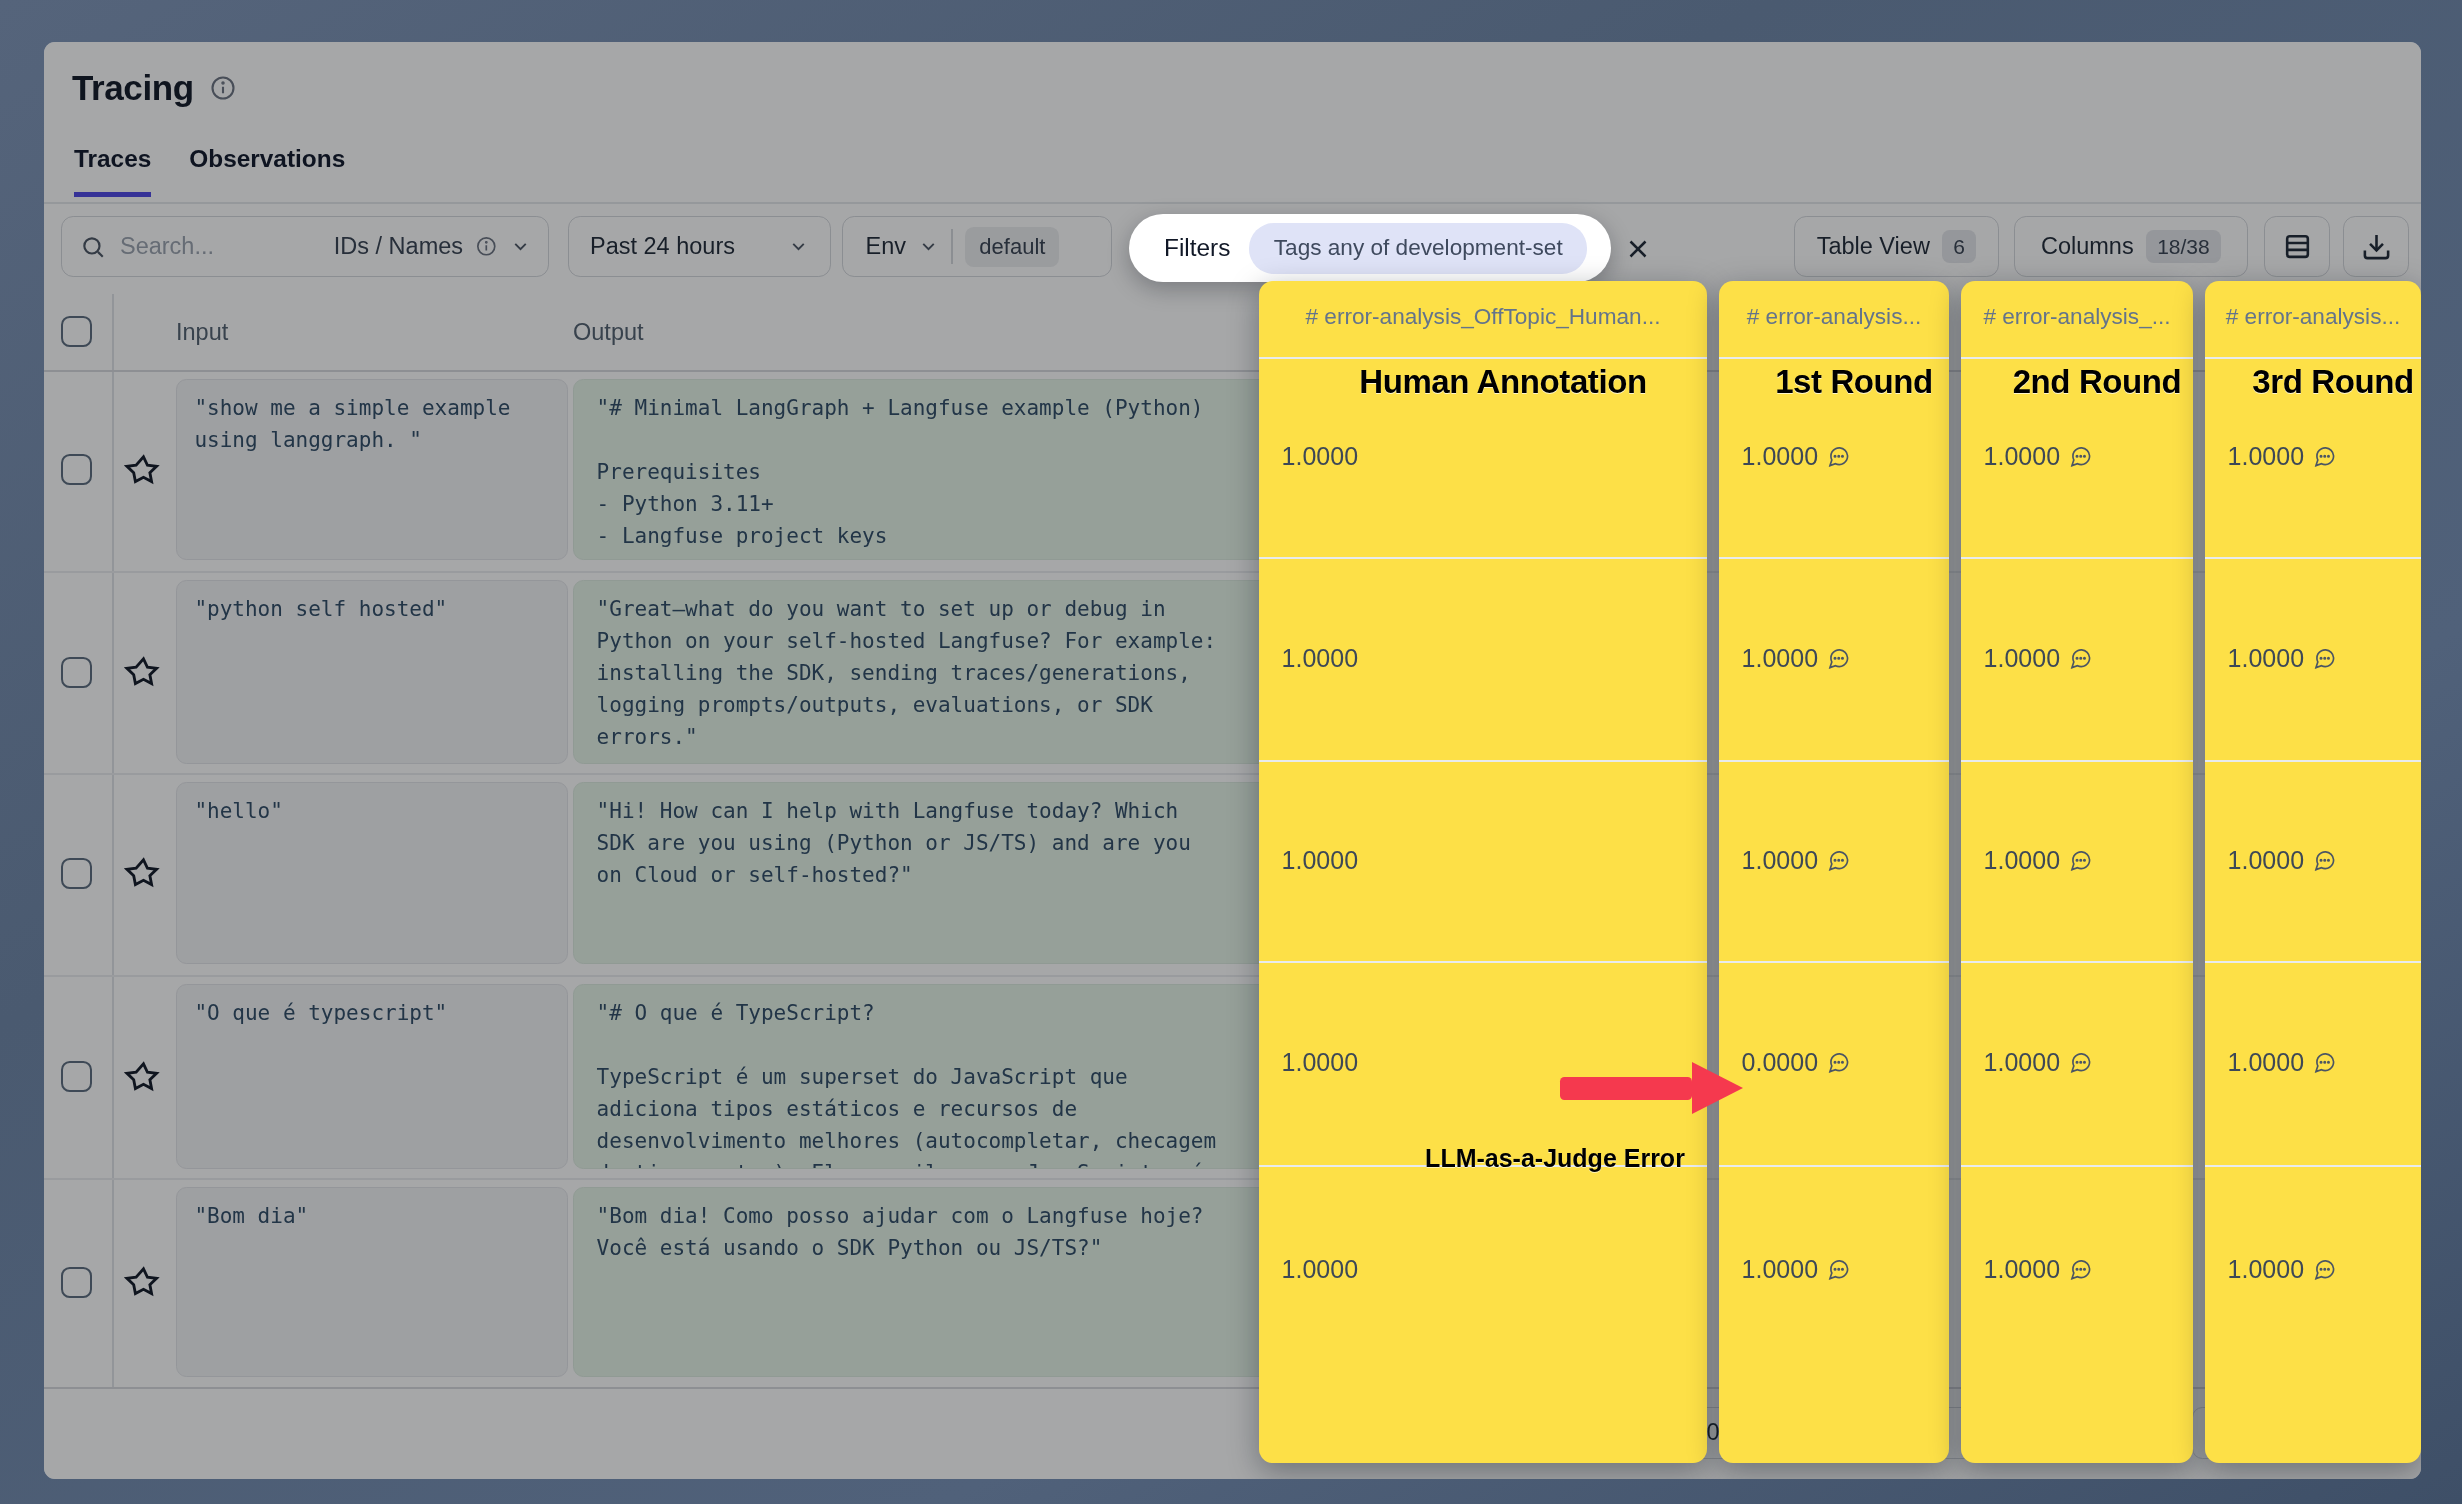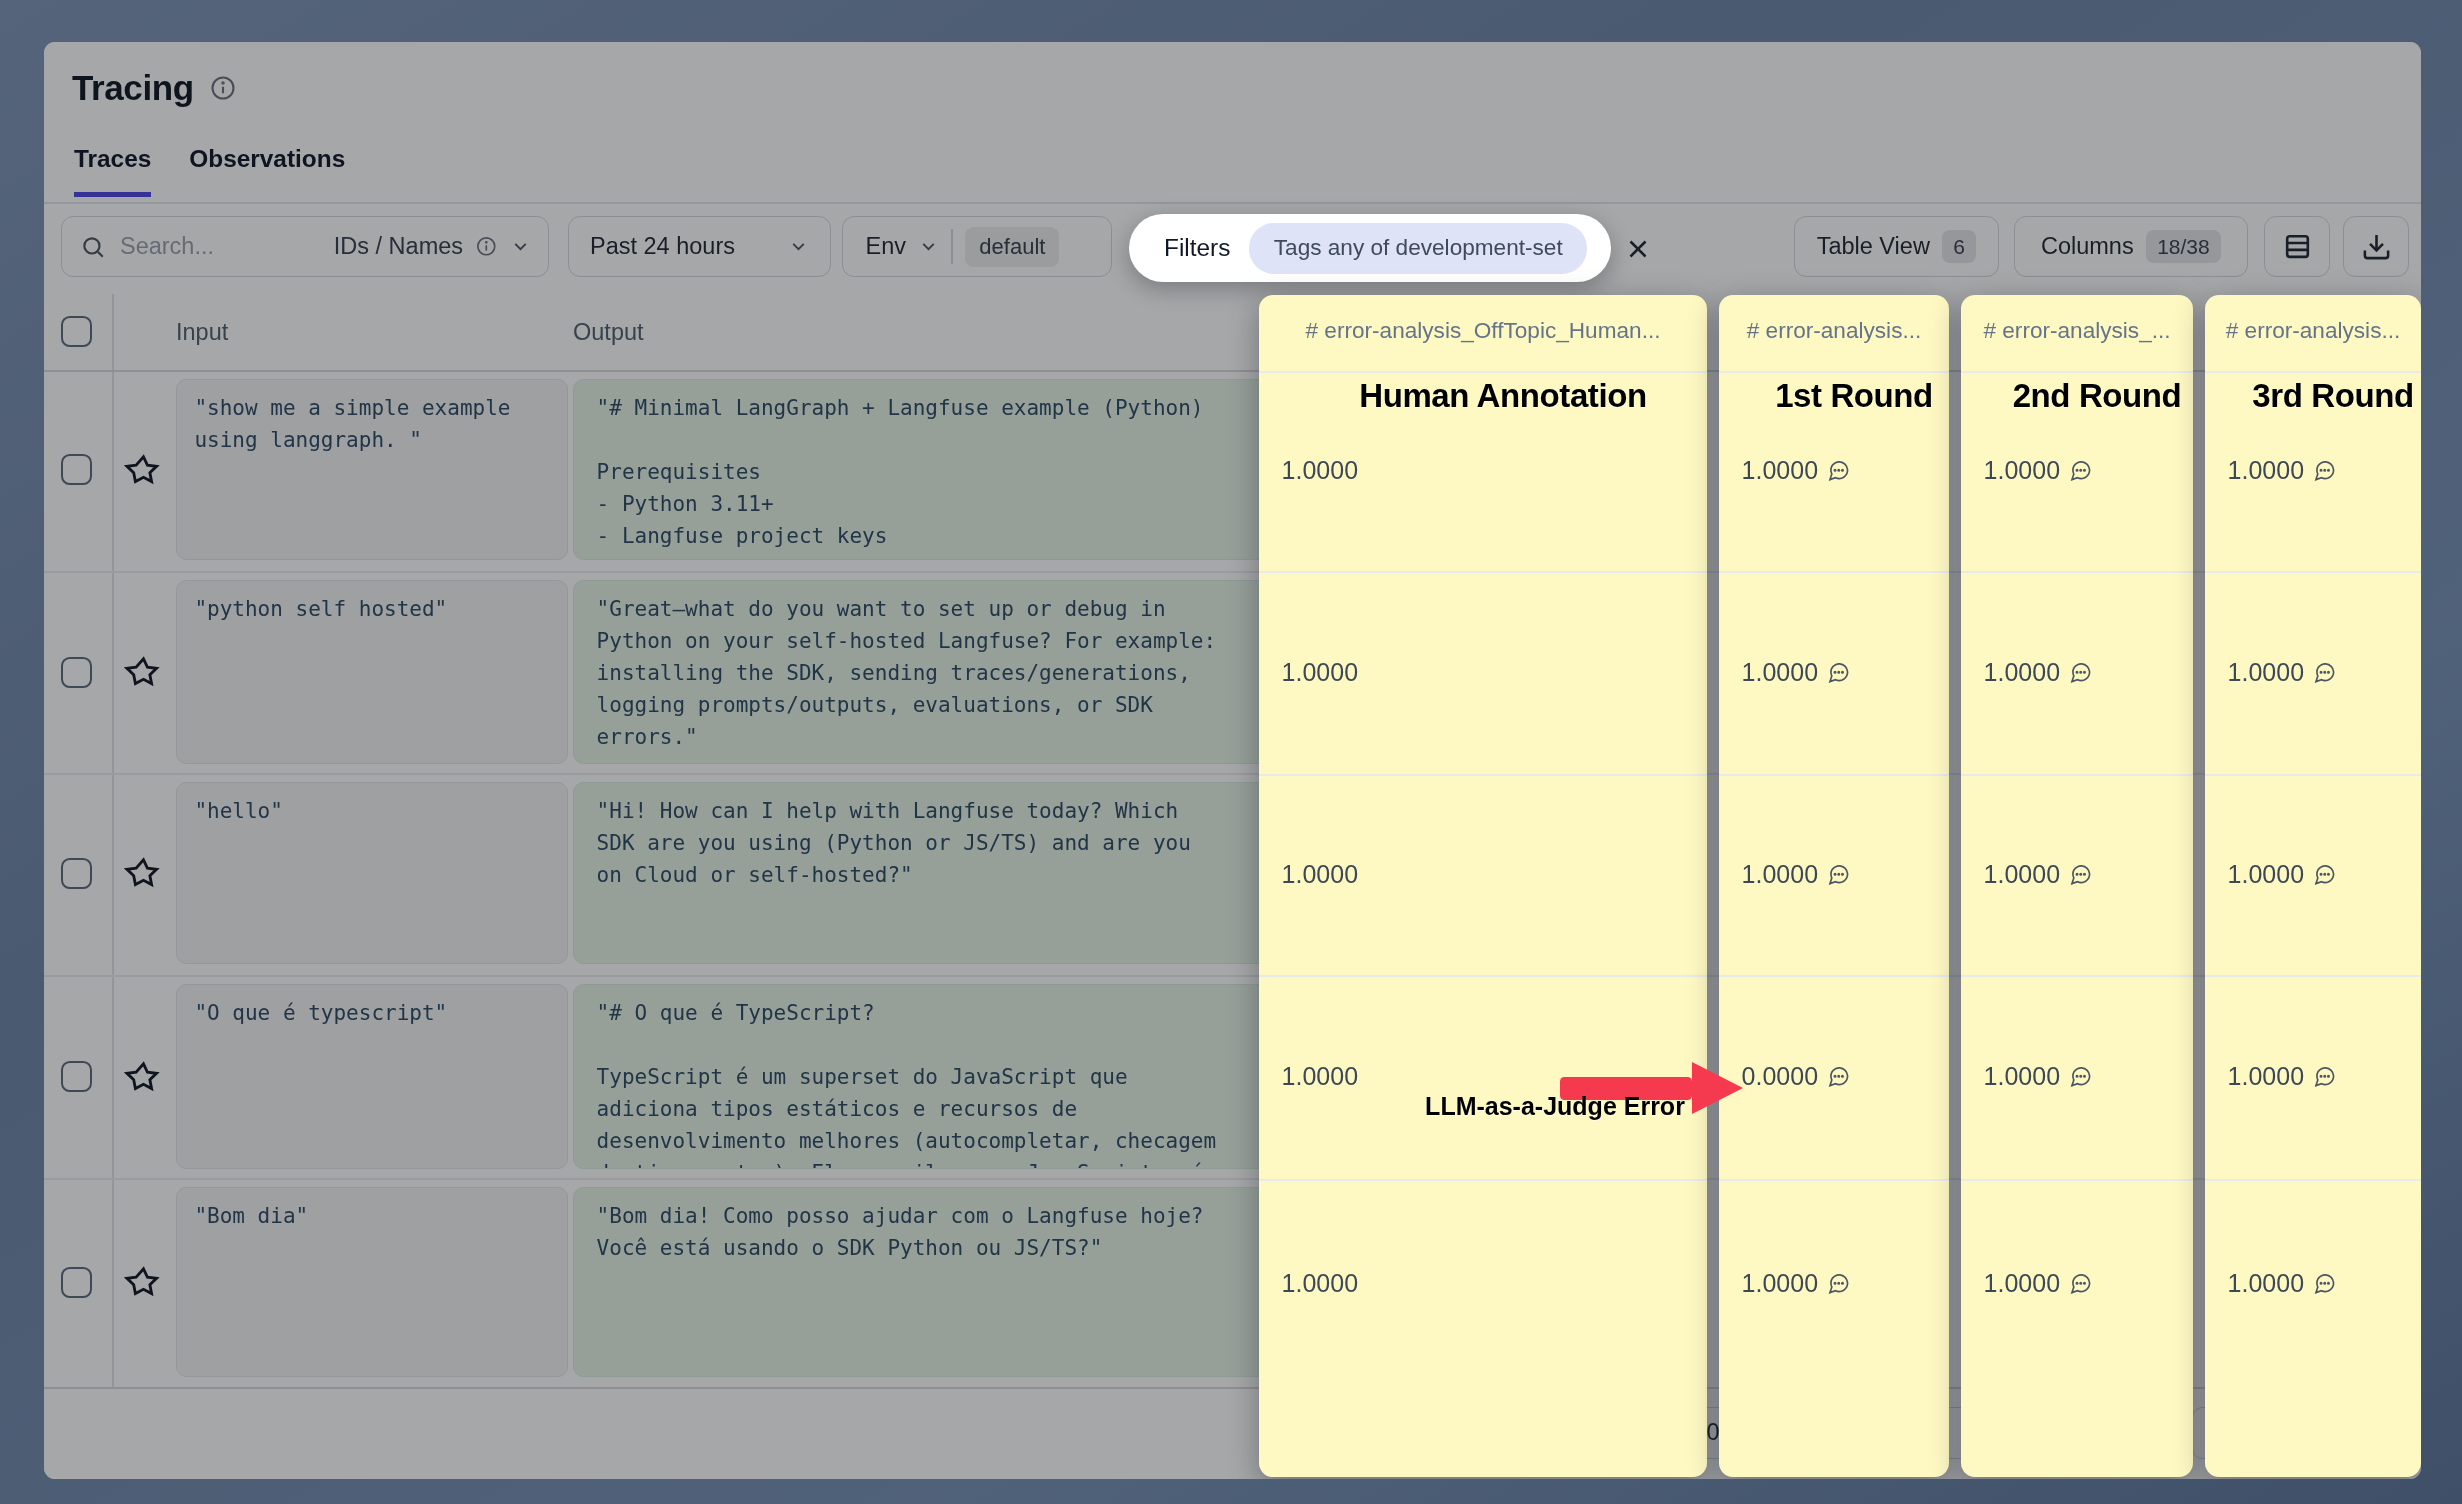--- a/index.html
+++ b/index.html
@@ -72,35 +72,35 @@
   .dim{position:absolute;inset:0;background:rgba(13,15,20,0.37);z-index:20;pointer-events:none;}
 
   
   .filters-pill{position:absolute;left:1085px;top:172px;width:482px;height:68px;z-index:40;
     background:#fff;border-radius:35px;display:flex;align-items:center;gap:19px;
     padding:0 10.4px 0 35px;box-sizing:border-box;box-shadow:0 7px 22.6px rgba(10,15,25,0.28);}
   .filters-pill .ft{font-size:24.4px;color:#111827;font-weight:500;}
   .filter-tag{background:#dfe3f7;border-radius:25px;height:51px;display:flex;align-items:center;
     padding:0 24.4px;font-size:22.6px;color:#3f4a5e;white-space:nowrap;}
 
-  .card{position:absolute;top:253px;height:1182px;background:#fef9c3;border-radius:14px;z-index:40;
+  .card{position:absolute;top:239px;height:1182px;background:#fde047;border-radius:14px;z-index:40;
     box-shadow:0 8.7px 30px rgba(10,16,28,0.35);overflow:hidden;}
   .card-name{position:absolute;left:0;right:0;top:22.6px;padding:0 15.7px;text-align:center;
     font-size:22.6px;color:#64748b;white-space:nowrap;overflow:hidden;}
   .card-label{position:absolute;left:0;right:0;top:82px;text-align:center;font-size:33px;
     font-weight:800;color:#000;letter-spacing:-0.4px;text-shadow:0 0.9px 0 rgba(255,255,255,0.7);padding-left:40px;}
   .cline{position:absolute;left:0;right:0;height:1.7px;background:#e8ebee;}
   .sv{position:absolute;left:22.6px;height:35px;display:flex;align-items:center;gap:8.7px;
     font-size:25px;color:#3d4856;}
 
   .arrow-shaft{position:absolute;left:1516px;top:1035px;width:132px;height:22.6px;background:#f5394e;
     border-radius:4.4px;z-index:60;}
   .arrow-head{position:absolute;left:1648px;top:1020px;width:0;height:0;z-index:60;
     border-top:26px solid transparent;border-bottom:26px solid transparent;border-left:51px solid #f5394e;}
-  .error-label{position:absolute;left:1328px;top:1050px;width:366px;text-align:center;z-index:60;
+  .error-label{position:absolute;left:1328px;top:1102px;width:366px;text-align:center;z-index:60;
     font-size:25px;font-weight:800;color:#000;text-shadow:0 0.9px 0 rgba(255,255,255,0.6);}
 
   svg{display:block;}
 </style>
 </head>
 <body>
 
 <div class="stage">
   <div class="panel">
 

